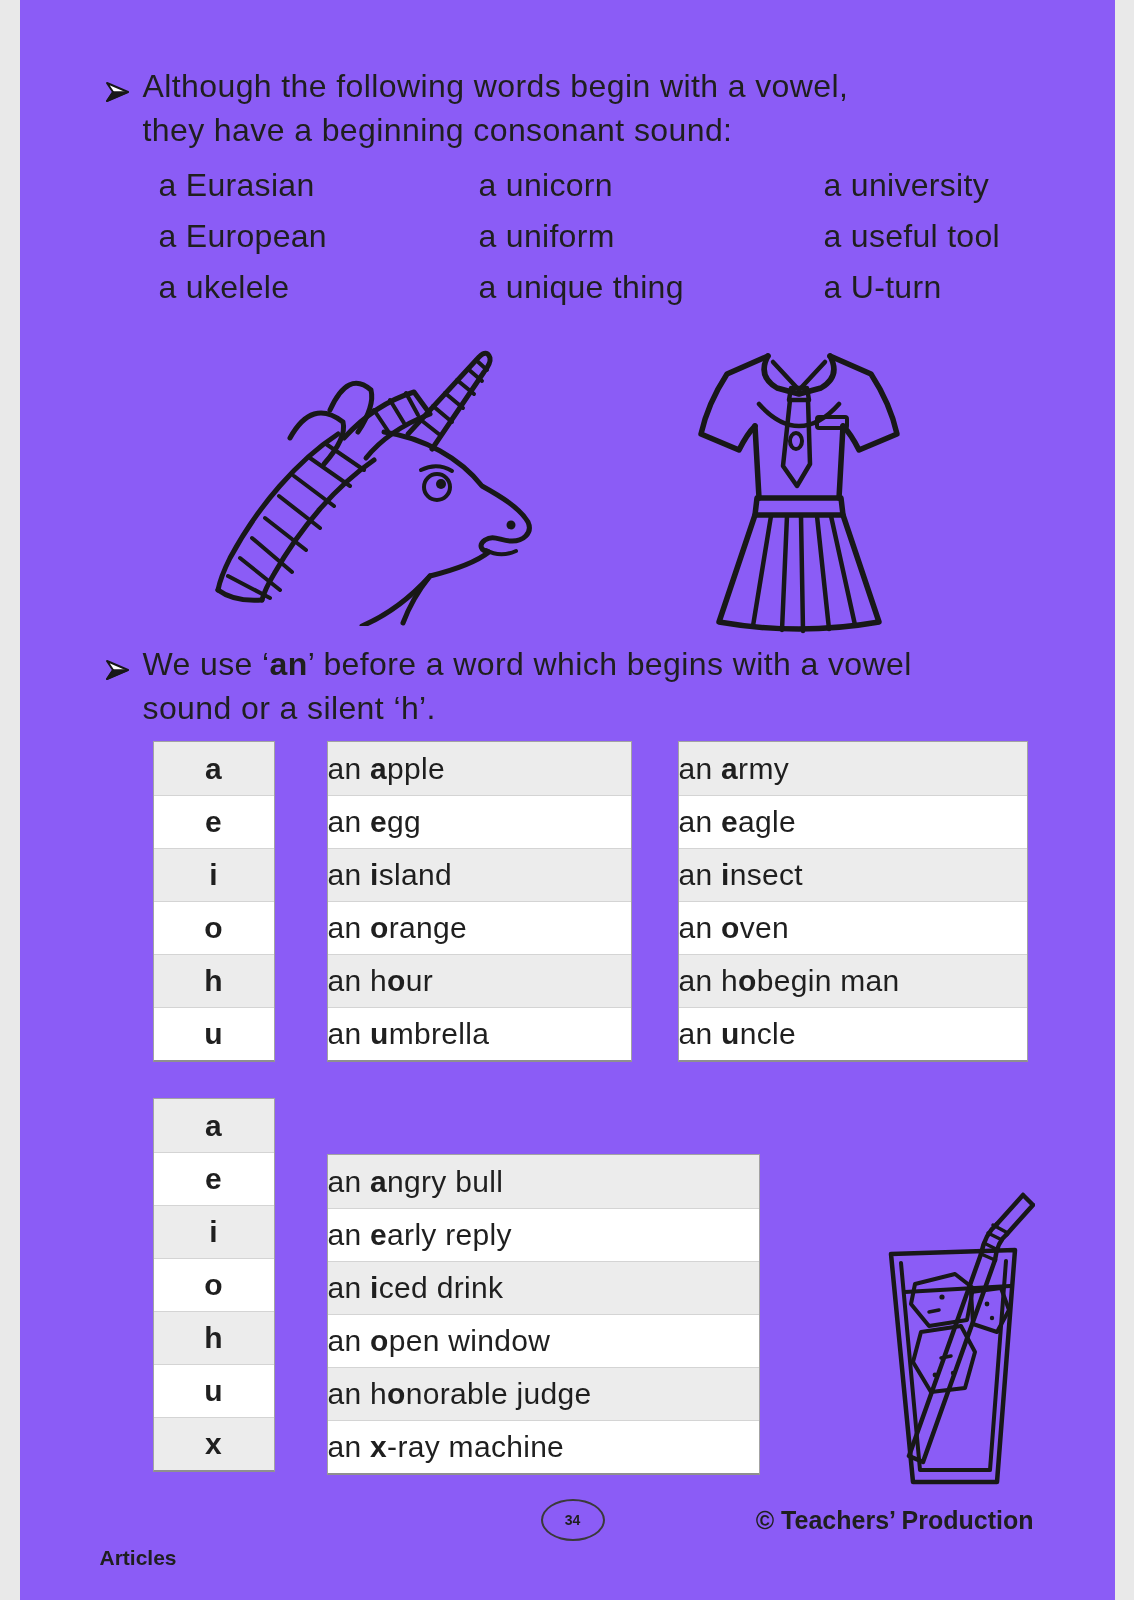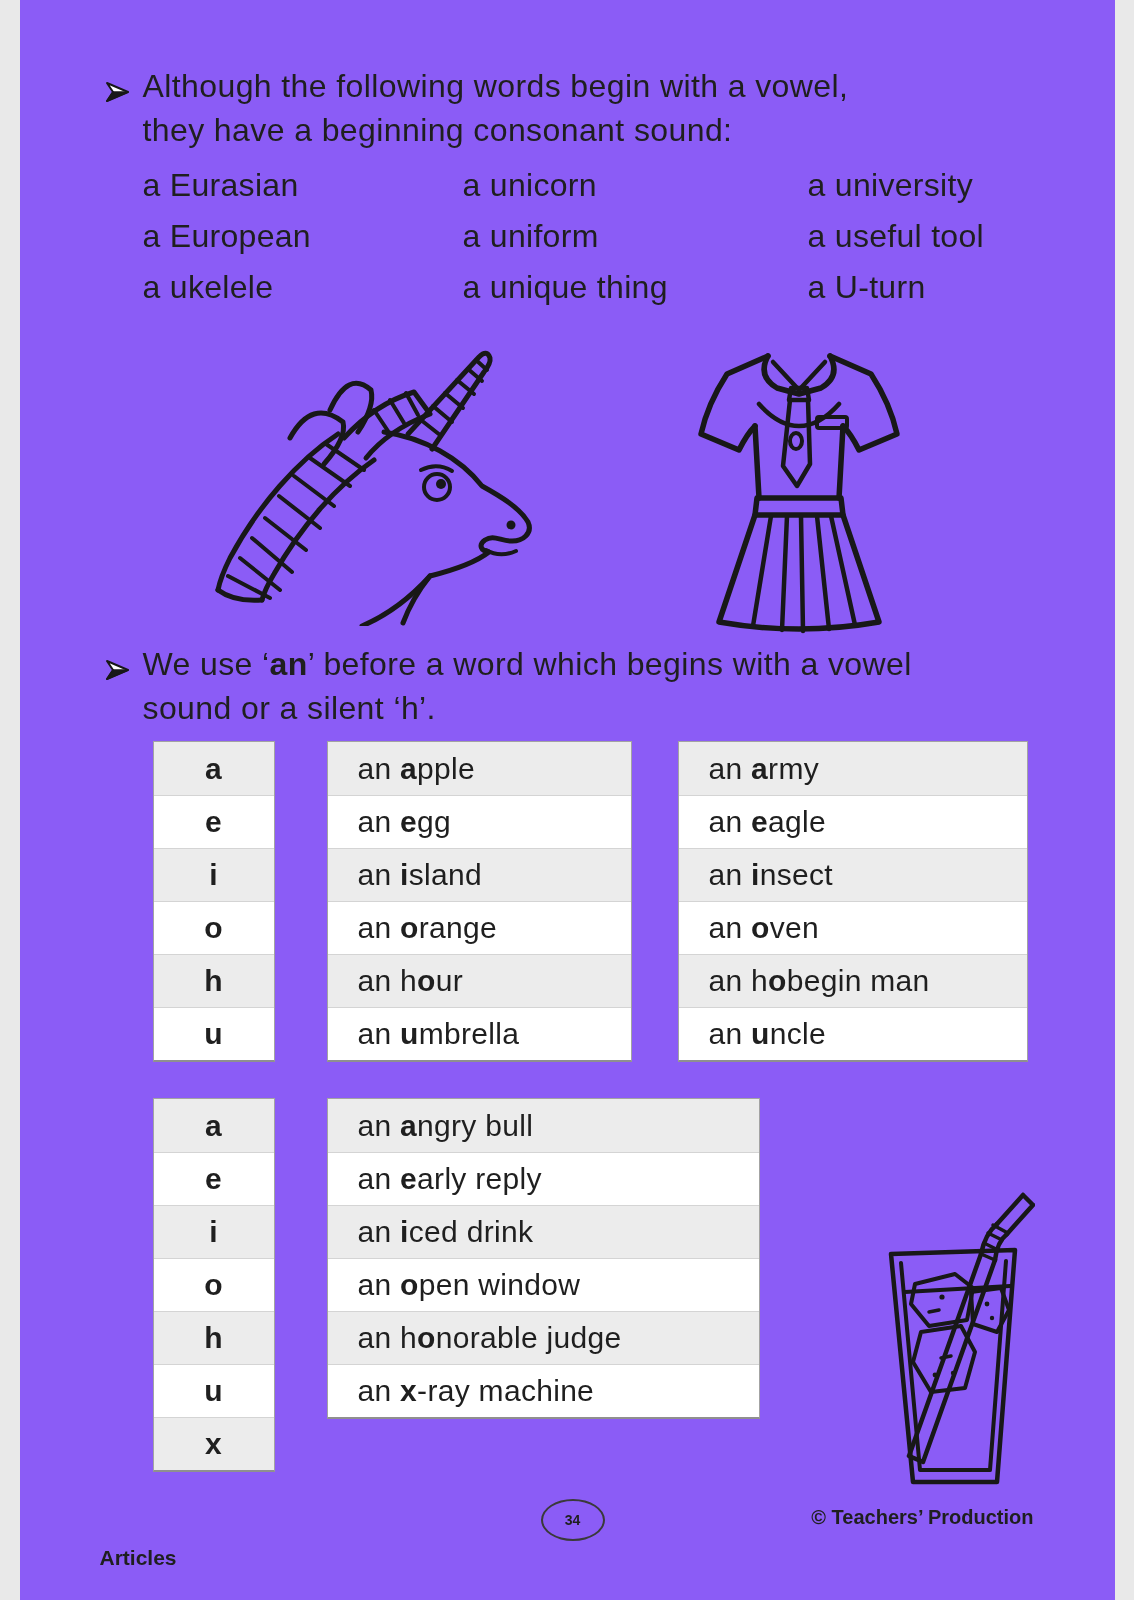--- a/index.html
+++ b/index.html
@@ -13,46 +13,46 @@
   
   .bullet-arrow{position:absolute;width:27px;height:28px;}
   .bline{position:absolute;font-size:32px;letter-spacing:.4px;white-space:nowrap;}
   .bline b{font-weight:700;}
   
   .ex-grid{
     position:absolute;left:123px;top:160px;
     display:grid;grid-template-columns:320px 345px auto;grid-auto-rows:51px;
     font-size:32px;letter-spacing:.3px;
   }
-  .ex-cell{display:flex;align-items:center;white-space:nowrap;}
+  .ex-cell{display:flex;align-items:center;white-space:nowrap;margin-left:16px;}
   
   .tbl{
     position:absolute;background:#fff;
     border:1px solid #a3a3a3;border-bottom:2px solid #8f8f8f;
     box-sizing:border-box;
   }
   .tbl .cell{
     height:53px;display:flex;align-items:center;box-sizing:border-box;
     font-size:30px;letter-spacing:.3px;
   }
   .tbl .cell:nth-child(odd){background:#ececec;}
   .tbl .cell + .cell{border-top:1px solid #d4d4d4;}
   .lcell{justify-content:center;font-weight:700;}
-  .pcell{padding-left:30px;}
+  .pcell{}
   .phrase{white-space:nowrap;}
   .phrase b{font-weight:700;}
   
   .footer-left{position:absolute;left:80px;top:1506px;font-size:21px;font-weight:700;margin-top:40px;}
   .page-oval{
     position:absolute;left:521px;top:1499px;width:64px;height:42px;
     border:2px solid #3a3a3a;border-radius:50%;box-sizing:border-box;
     display:flex;align-items:center;justify-content:center;
     font-size:14px;font-weight:700;
   }
-  .footer-right{position:absolute;right:81px;top:1506px;font-size:20px;font-weight:700;}
+  .footer-right{position:absolute;right:81px;top:1506px;font-size:25px;font-weight:700;}
   
   .ink{stroke:#181818;fill:none;stroke-linecap:round;stroke-linejoin:round;}
 </style>
 </head>
 <body>
 
 <div class="page">
 
   <svg class="bullet-arrow" style="left:84px;top:78px;" viewBox="0 0 27 28">
     <path d="M3,5 L24,14 L3,23 L9,14 Z" fill="#ffffff" stroke="#181818" stroke-width="2" stroke-linejoin="round"></path>
@@ -193,21 +193,21 @@
   <div class="tbl" style="left:133px;top:1098px;width:122px;">
     <div class="cell lcell">a</div>
     <div class="cell lcell">e</div>
     <div class="cell lcell">i</div>
     <div class="cell lcell">o</div>
     <div class="cell lcell">h</div>
     <div class="cell lcell">u</div>
     <div class="cell lcell">x</div>
   </div>
 
-  <div class="tbl" style="left:307px;top:1098px;width:433px;">
+  <div class="tbl" style="left:307px;top:1154px;width:433px;">
     <div class="cell pcell">
         <span class="phrase"><span>an </span><b>a</b><span>ngry bull</span></span>
       </div>
     <div class="cell pcell">
         <span class="phrase"><span>an </span><b>e</b><span>arly reply</span></span>
       </div>
     <div class="cell pcell">
         <span class="phrase"><span>an </span><b>i</b><span>ced drink</span></span>
       </div>
     <div class="cell pcell">

